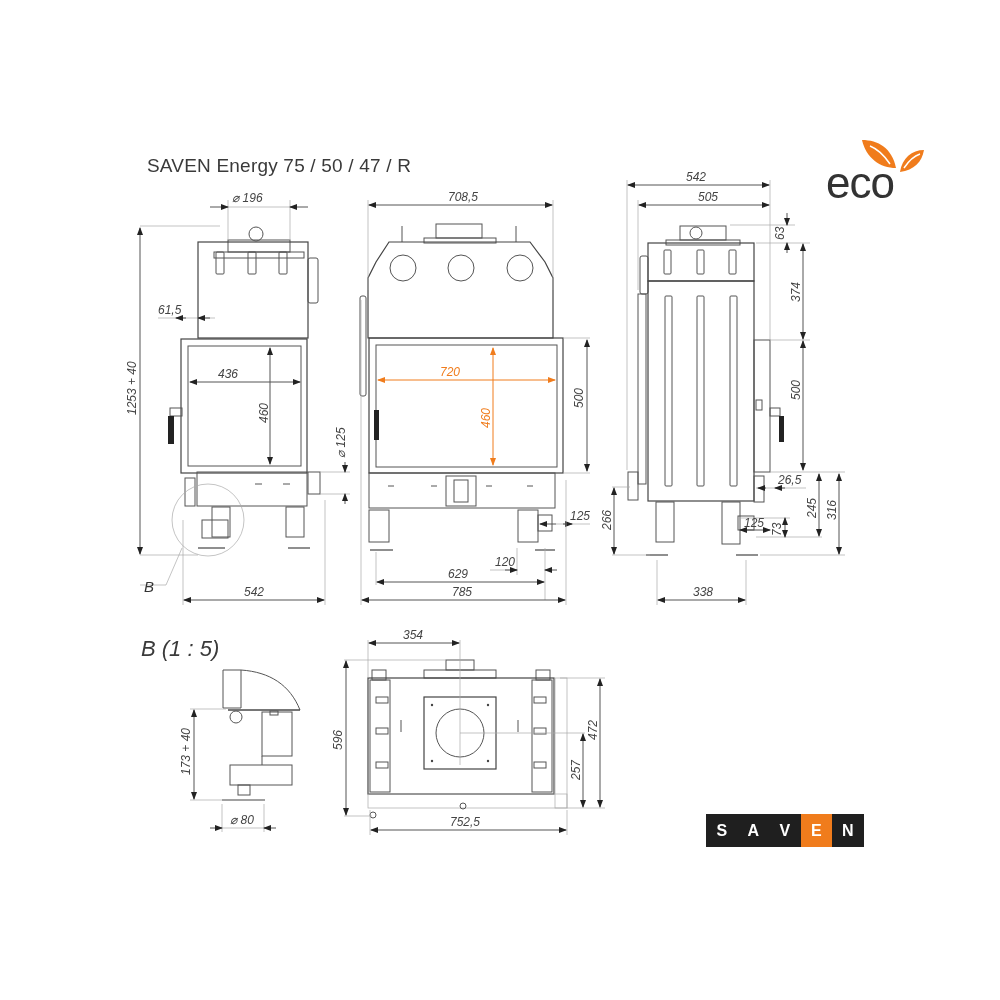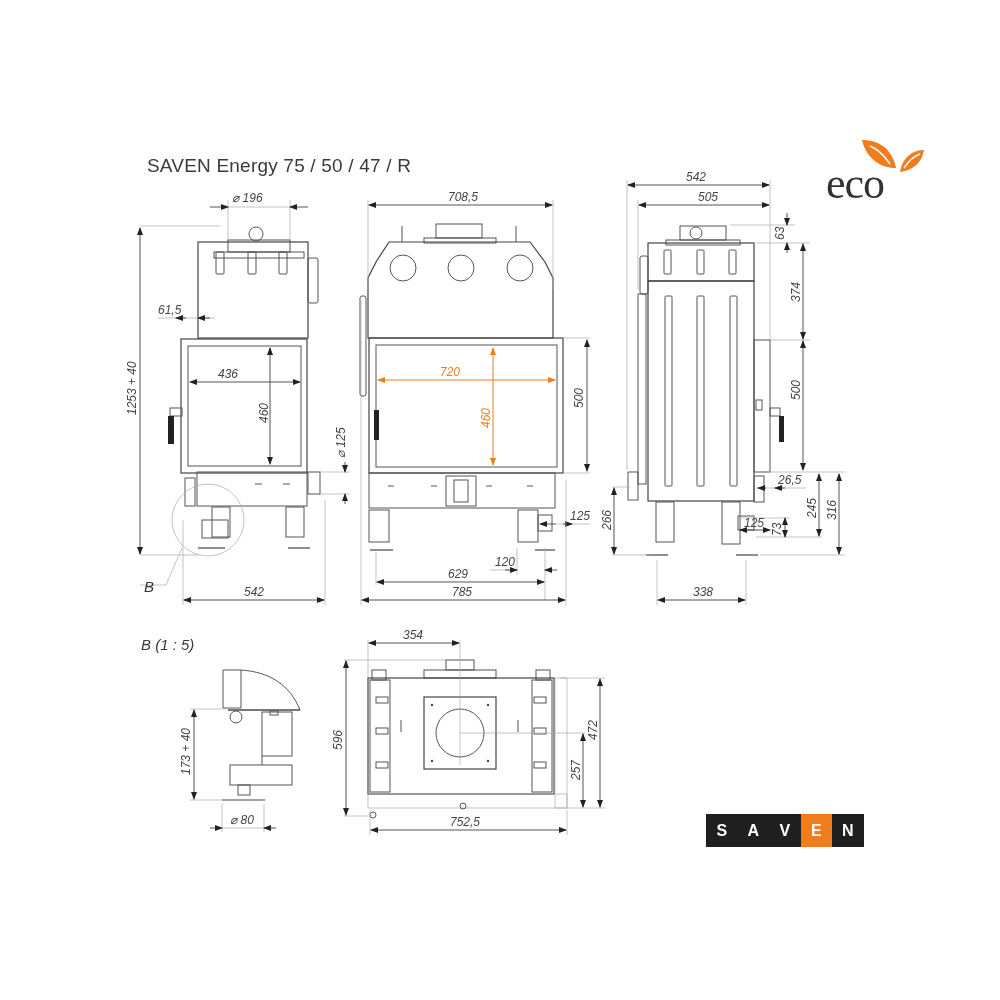--- a/index.html
+++ b/index.html
@@ -1,20 +1,20 @@
 <!DOCTYPE html>
 <html><head>
 <meta charset="utf-8">
 <style>
   html,body{margin:0;padding:0;background:#ffffff;}
   body{width:1000px;height:1000px;position:relative;overflow:hidden;font-family:"Liberation Sans",sans-serif;}
   .title{position:absolute;left:147px;top:155px;font-size:19px;color:#3a3a3a;font-family:"Liberation Sans",sans-serif;letter-spacing:0.2px;}
-  .detail-title{position:absolute;left:141px;top:636px;font-size:15px;font-style:italic;color:#3a3a3a;font-family:"Liberation Sans",sans-serif;}
+  .detail-title{position:absolute;left:141px;top:636px;font-size:22px;font-style:italic;color:#3a3a3a;font-family:"Liberation Sans",sans-serif;}
   .eco{position:absolute;left:820px;top:128px;width:110px;height:80px;}
-  .eco-text{position:absolute;left:826px;top:158px;font-size:44px;color:#333;font-family:Liberation Serif, serif;font-weight:300;letter-spacing:-1px;}
+  .eco-text{position:absolute;left:826px;top:158px;font-size:44px;color:#333;font-family:Liberation Sans, sans-serif;font-weight:300;letter-spacing:-1px;}
   .saven{position:absolute;left:706px;top:814px;height:33px;display:flex;background:#1f1f1f;}
   .saven span{display:block;width:31.5px;height:33px;line-height:33px;text-align:center;color:#fff;font-weight:bold;font-size:16px;font-family:"Liberation Sans",sans-serif;}
   .saven span.hl{background:#f07c1c;}
   svg.draw{position:absolute;left:0;top:0;}
   .dim{font-family:"Liberation Sans",sans-serif;font-style:italic;font-size:12px;fill:#444;}
   .dimo{font-family:"Liberation Sans",sans-serif;font-style:italic;font-size:12px;fill:#f07c1c;}
   .ln{stroke:#555;stroke-width:1;fill:none;}
   .th{stroke:#aaa;stroke-width:0.7;fill:none;}
   .bd{stroke:#444;stroke-width:1.2;fill:none;}
   .or{stroke:#f07c1c;stroke-width:1;fill:none;}

